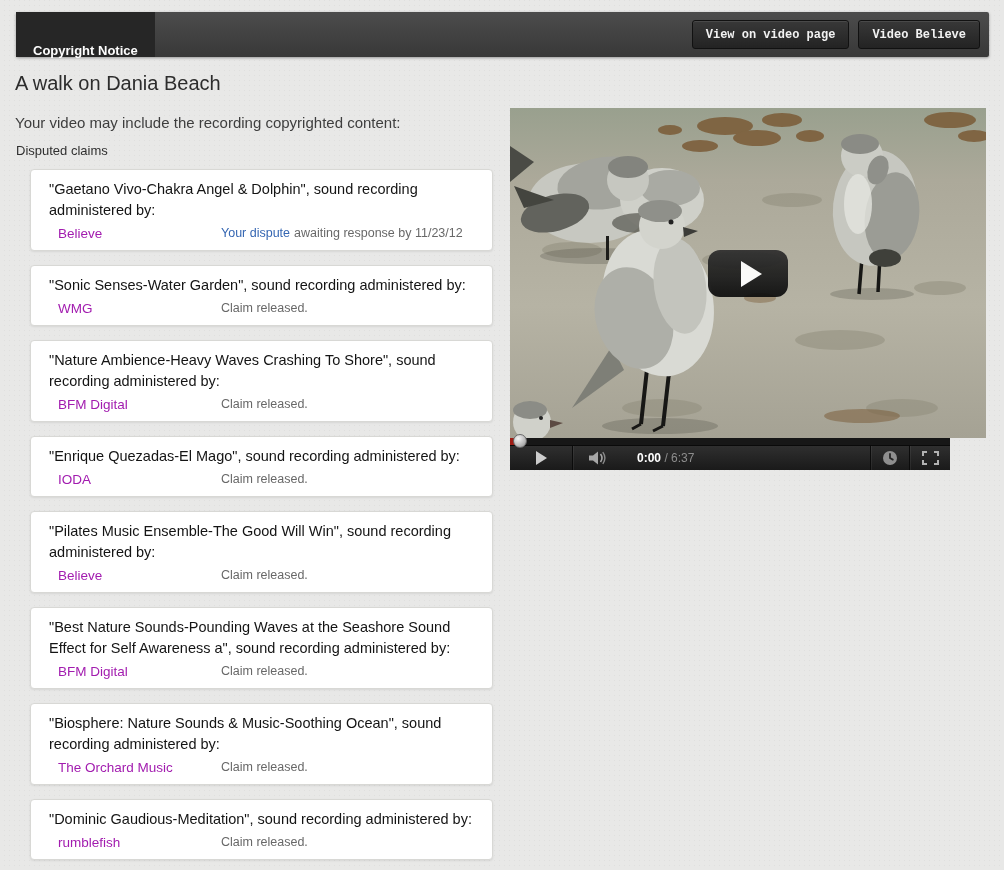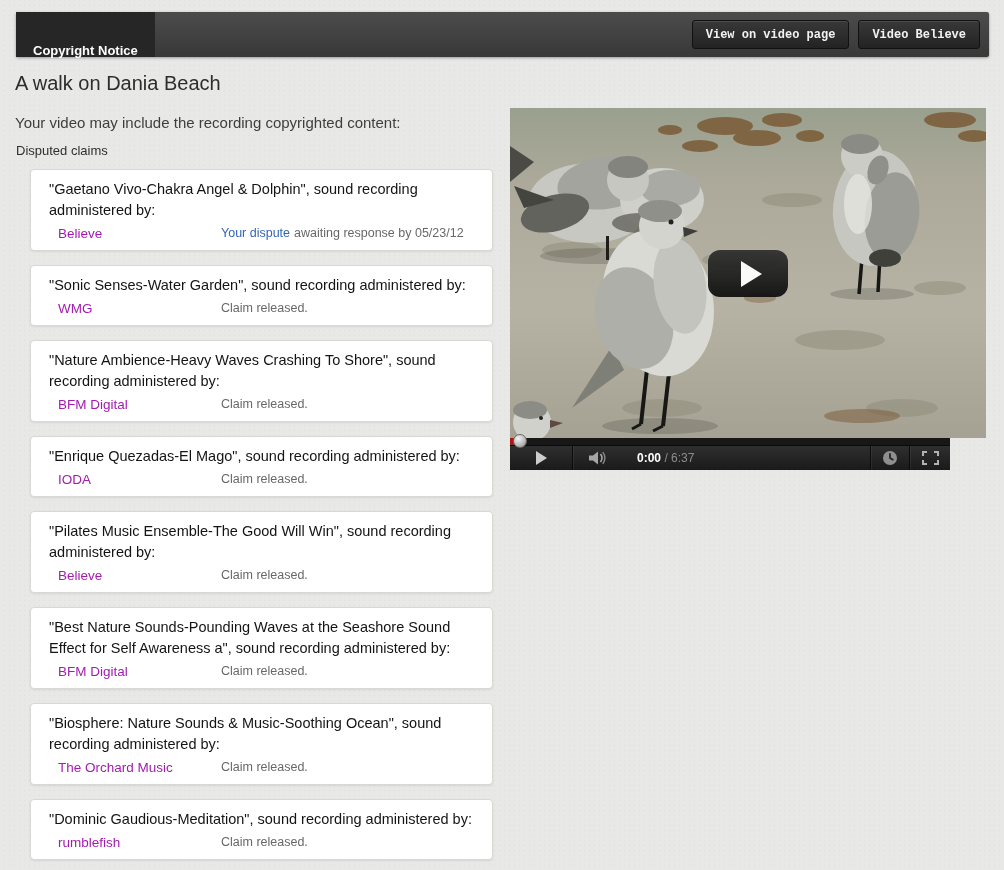--- a/index.html
+++ b/index.html
@@ -124,21 +124,21 @@
 <h1 class="page-title">A walk on Dania Beach</h1>
 <div class="intro">Your video may include the recording copyrighted content:</div>
 <div class="section-label">Disputed claims</div>
 
 <div class="claims">
 
   <div class="claim-card">
     <div class="claim-title">"Gaetano Vivo-Chakra Angel &amp; Dolphin", sound recording administered by:</div>
     <div class="claim-meta">
       <span class="claim-owner">Believe</span>
-      <span class="claim-status"><a class="status-link">Your dispute</a><span>awaiting response by 05/23/12</span></span>
+      <span class="claim-status"><a class="status-link">Your dispute</a><span>awaiting response by 11/23/12</span></span>
     </div>
   </div>
 
   <div class="claim-card">
     <div class="claim-title">"Sonic Senses-Water Garden", sound recording administered by:</div>
     <div class="claim-meta">
       <span class="claim-owner">WMG</span>
       <span class="claim-status"><span>Claim released.</span></span>
     </div>
   </div>

